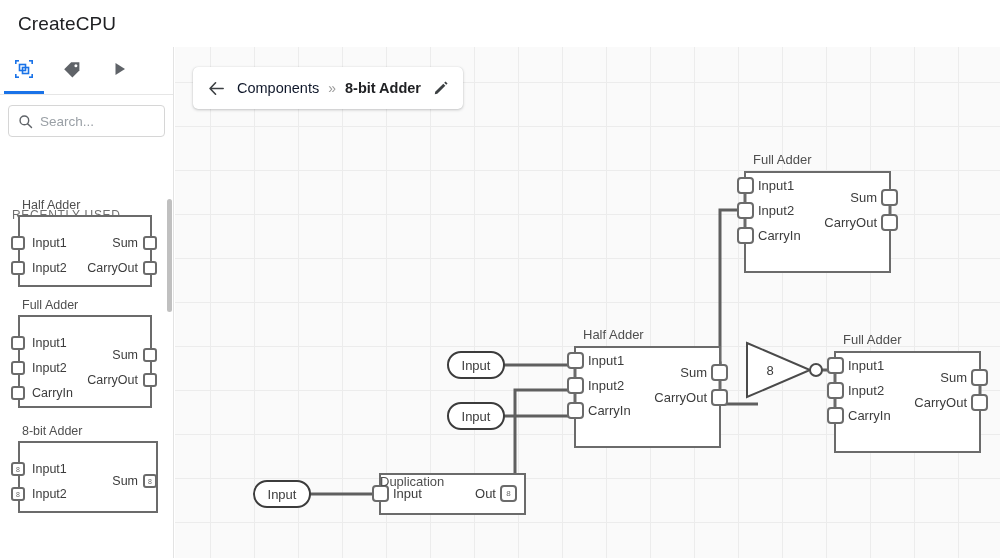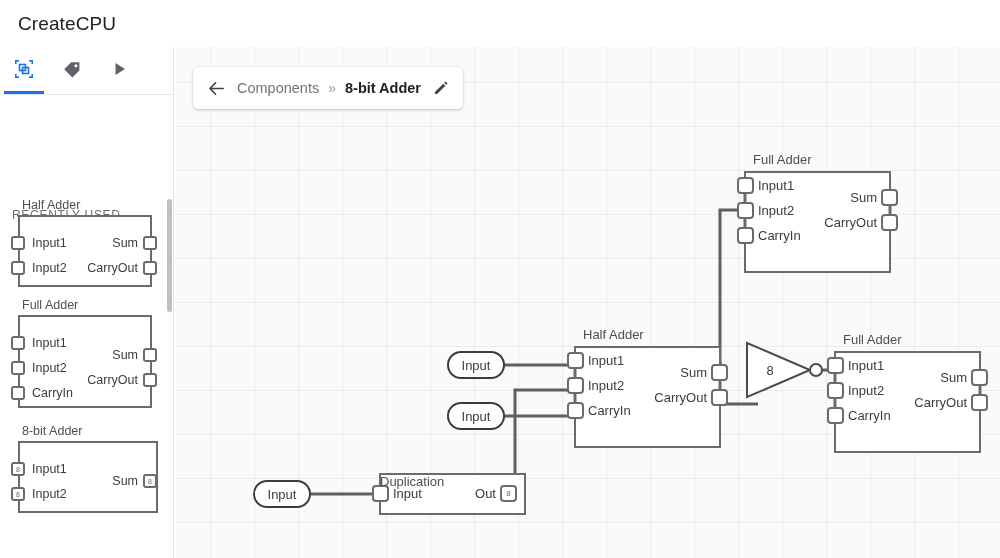--- a/index.html
+++ b/index.html
@@ -103,21 +103,21 @@
   }
 
   
   .breadcrumb {
     position: absolute; left: 18px; top: 20px; height: 42px;
     background: #ffffff; border-radius: 5px;
     box-shadow: 0 1px 3px rgba(60,64,67,.28), 0 0 1px rgba(60,64,67,.2);
     display: flex; align-items: center; padding: 0 14px 0 12px; gap: 9px;
   }
   .bc-back { display: flex; align-items: center; cursor: pointer; padding: 2px; }
-  .bc-root { font-size: 14.5px; color: #737373; cursor: pointer; text-align: right; }
+  .bc-root { font-size: 14.5px; color: #0f172a; cursor: pointer; text-align: right; }
   .bc-sep  { font-size: 14px; color: #9a9a9a; }
   .bc-cur  { font-size: 14.5px; color: #202124; font-weight: 600; }
   .bc-edit { display: flex; align-items: center; cursor: pointer; margin-left: 3px; }
 
   
   .cvs-svg { position: absolute; left: 0; top: 0; width: 825px; height: 511px; }
 
   .node-label {
     position: absolute; font-size: 13px; color: #4f4f4f; white-space: nowrap;
   }
@@ -179,20 +179,29 @@
       </div>
       <div class="tab">
         <span>
           <svg width="18" height="18" viewBox="0 0 18 18">
             <path d="M4.5 3 L14 9 L4.5 15 Z" fill="#5f6368"></path>
           </svg>
         </span>
       </div>
     </div>
 
+    <div class="search-wrap">
+      <span class="search-icon">
+        <svg width="15" height="15" viewBox="0 0 16 16">
+          <circle cx="6.8" cy="6.8" r="4.6" fill="none" stroke="#5f6368" stroke-width="1.5"></circle>
+          <line x1="10.3" y1="10.3" x2="14.4" y2="14.4" stroke="#5f6368" stroke-width="1.5" stroke-linecap="round"></line>
+        </svg>
+      </span>
+      <input class="search-input" type="text" placeholder="Search..." style="">
+    </div>
 
     <div class="section-label" id="lbl-recent">RECENTLY USED</div>
 
     <div class="sb-scroll"></div>
 
     <div class="pal" style="left:0;top:152px;width:174px;height:120px">
       <div class="pal-title">Half Adder</div>
       <div class="pal-box" style="width:134px;height:72px"></div>
       <div class="pin" style="left:11px;top:37px"></div>
       <div class="pin-lbl" style="left:32px;top:37px">Input1</div>

